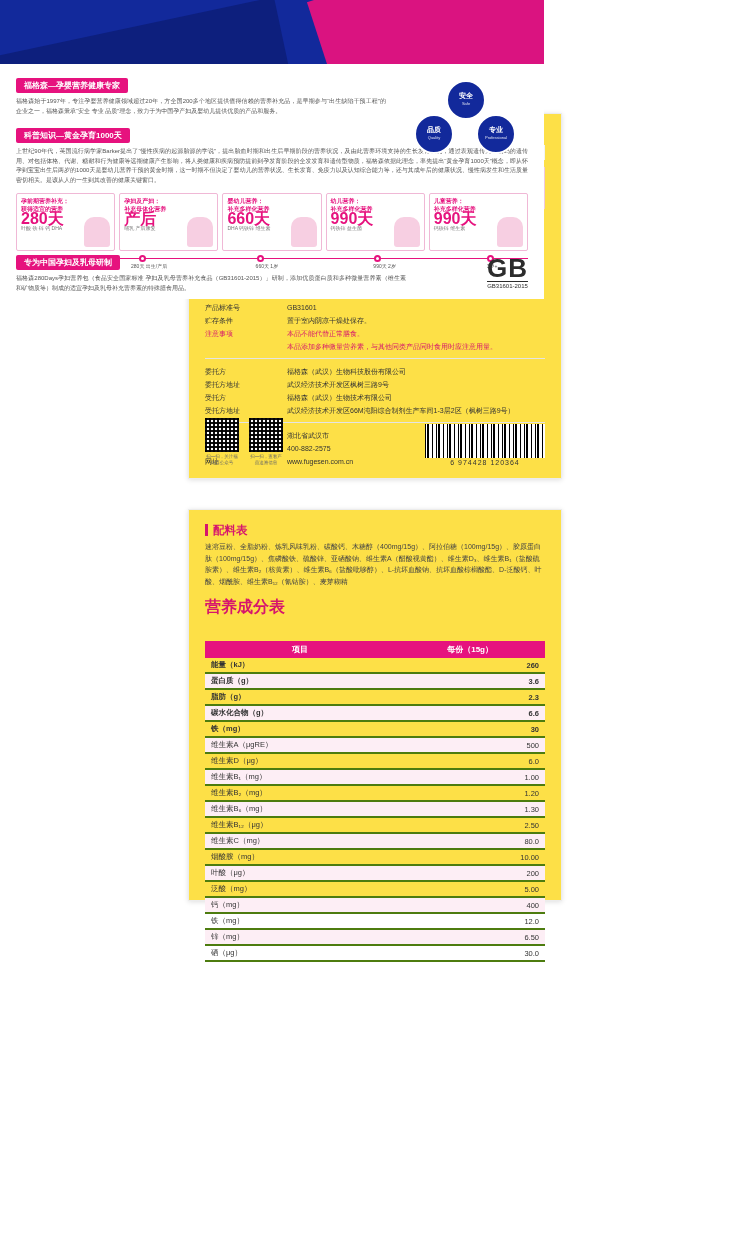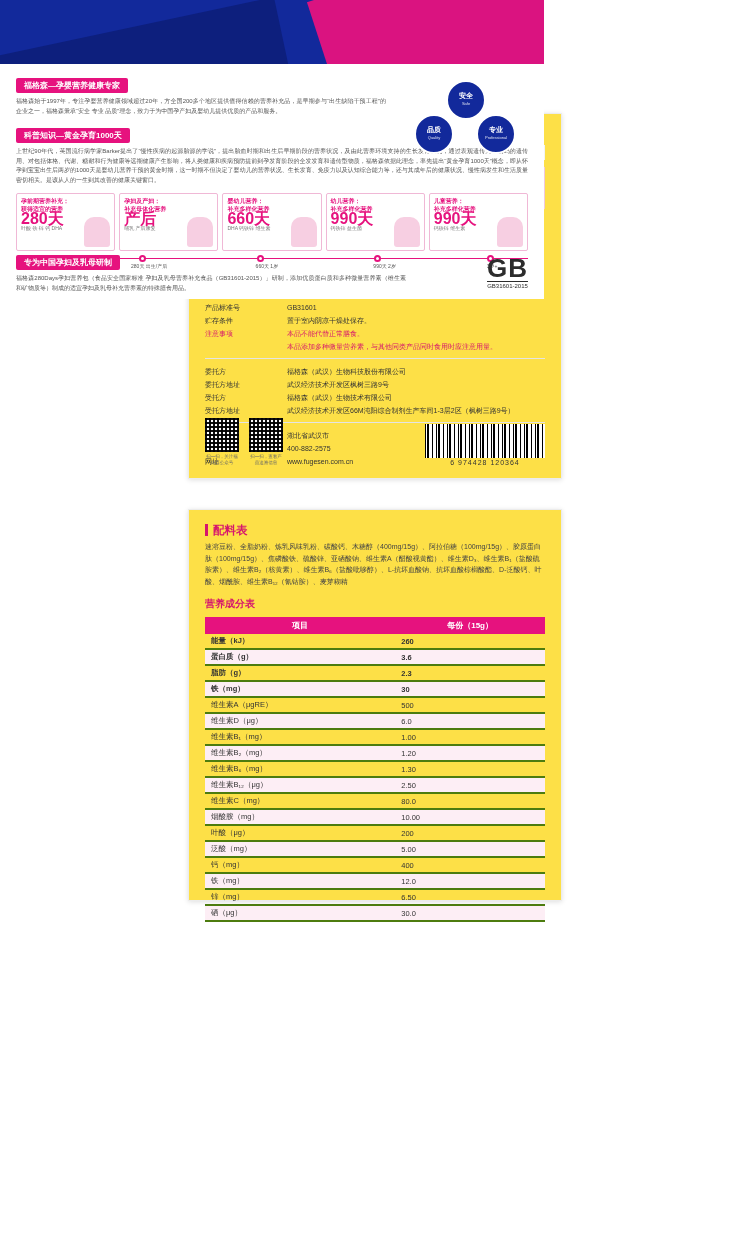--- a/index.html
+++ b/index.html
@@ -67,26 +67,26 @@
     background-blend-mode:multiply;}
   .qr .cap{ font-size:4.5px; color:#666; text-align:center; margin-top:2px; line-height:6px;}
   .barcode{ position:absolute; right:16px; bottom:12px; width:120px; }
   .barcode .bars{ height:34px; background:
     repeating-linear-gradient(90deg,#000 0 1px,#fff 1px 2px,#000 2px 4px,#fff 4px 7px,#000 7px 8px,#fff 8px 11px);}
   .barcode .num{ font-size:7px; text-align:center; letter-spacing:1px; margin-top:1px;}
 
   
   #panel2{ left:188px; top:509px; width:374px; height:392px; padding:14px 16px; }
   .ingredients{ font-size:7px; line-height:11.5px; color:#444; margin-top:4px; }
-  .nut-title{ color:#d6166d; font-weight:bold; font-size:10px; margin:10px 0 6px 0; }
+  .nut-title{ color:#d6166d; font-weight:bold; font-size:16px; margin:10px 0 23px 0; }
   table.nut{ width:100%; border-collapse:collapse; font-size:7.5px; }
   table.nut th{ background:#e6127e; color:#fff; font-weight:bold; padding:3px 6px; font-size:8px; }
   table.nut th:last-child{ text-align:center; }
   table.nut td{ padding:2px 6px; border-bottom:2px solid #4d7c0f; }
-  table.nut td:last-child{ text-align:left; }
+  table.nut td:last-child{ text-align:right; }
   table.nut tr:nth-child(even) td{ background:#fdeef5; }
   table.nut tr.bold td{ font-weight:bold; }
 
   
   #panel3{ left:103px; top:931px; width:544px; height:299px; background:#fff; border:none; box-shadow:none; overflow:hidden;}
   .blue-head{ position:absolute; left:0; top:0; width:544px; height:92px; background:#12299b; overflow:hidden;}
   .blue-head:before{ content:""; position:absolute; left:-40px; top:30px; width:330px; height:120px; background:#0d1f7d; transform:rotate(-12deg);}
   .blue-head:after{ content:""; position:absolute; right:-30px; top:-40px; width:250px; height:150px; background:#e6127e; transform:rotate(-18deg); opacity:.95;}
   .body3{ position:absolute; left:0; top:64px; width:544px; height:235px; background:#fff;}
   .badges{ position:absolute; right:18px; top:16px; width:120px; height:86px; z-index:5;}
@@ -269,20 +269,24 @@
         </tr>
       <tr class="bold">
           <td>蛋白质（g）</td>
           <td>3.6</td>
         </tr>
       <tr class="bold">
           <td>脂肪（g）</td>
           <td>2.3</td>
         </tr>
       <tr class="bold">
+          <td>碳水化合物（g）</td>
+          <td>6.6</td>
+        </tr>
+      <tr class="bold">
           <td>铁（mg）</td>
           <td>30</td>
         </tr>
       <tr>
           <td>维生素A（μgRE）</td>
           <td>500</td>
         </tr>
       <tr>
           <td>维生素D（μg）</td>
           <td>6.0</td>

